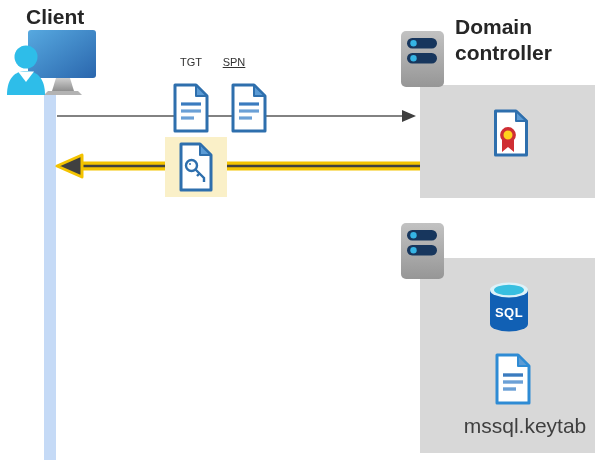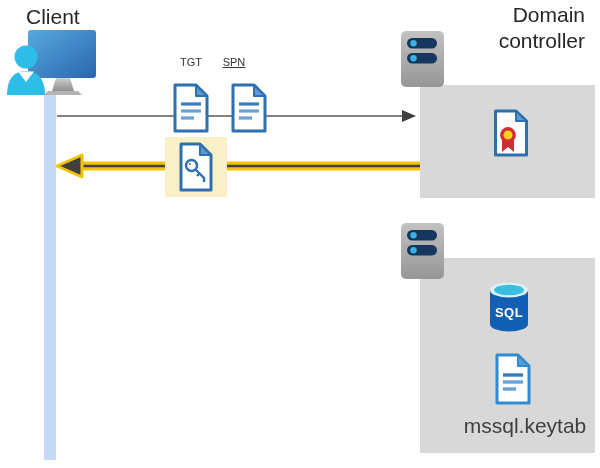--- a/index.html
+++ b/index.html
@@ -3,21 +3,21 @@
 <meta charset="utf-8">
 <style>
   html,body{margin:0;padding:0;background:#ffffff;}
   .canvas{
     position:relative;width:600px;height:468px;background:#ffffff;overflow:hidden;
     font-family:"Liberation Sans", sans-serif;color:#262626;
   }
   .abs{position:absolute;}
   .graybox{background:#d8d8d8;}
   .lbl{white-space:pre-line;}
-  .lbl-bold{font-weight:normal;font-size:21px;line-height:1.25;color:#262626;}
+  .lbl-bold{font-weight:bold;font-size:21px;line-height:1.25;color:#262626;}
   .lbl-small{font-size:11px;color:#333333;text-align:center;}
   .lbl-file{font-size:21px;color:#3f3f3f;text-align:center;}
   .lifeline{background:#c5daf6;}
   .highlight{background:#faf0c8;}
   svg{display:block;}
   .sql-text{font-family:"Liberation Sans",sans-serif;font-weight:bold;font-size:13px;fill:#ffffff;letter-spacing:0.5px;}
 </style>
 </head>
 <body>
 
@@ -139,18 +139,18 @@
     <line x1="9" y1="29" x2="29" y2="29" stroke="#6ba0d6" stroke-width="3.4"></line>
     <line x1="9" y1="36" x2="22" y2="36" stroke="#6ba0d6" stroke-width="3.4"></line>
   </svg>
 
   <div class="abs lbl lbl-bold" style="left:26px;top:4px;">Client</div>
 
   <div class="abs lbl lbl-small" style="left:170px;top:56px;width:42px;">TGT</div>
 
   <div class="abs lbl lbl-small" style="left:212px;top:56px;width:44px;text-decoration:underline;">SPN</div>
 
-  <div class="abs lbl lbl-bold" style="left:455px;top:2px;width:130px;text-align:right;">Domain controller</div>
+  <div class="abs lbl lbl-bold" style="left:455px;top:14px;width:130px;">Domain controller</div>
 
 
   <div class="abs lbl lbl-file" style="left:420px;top:414px;width:210px;">mssql.keytab</div>
 
 </div>
 
 </body></html>

